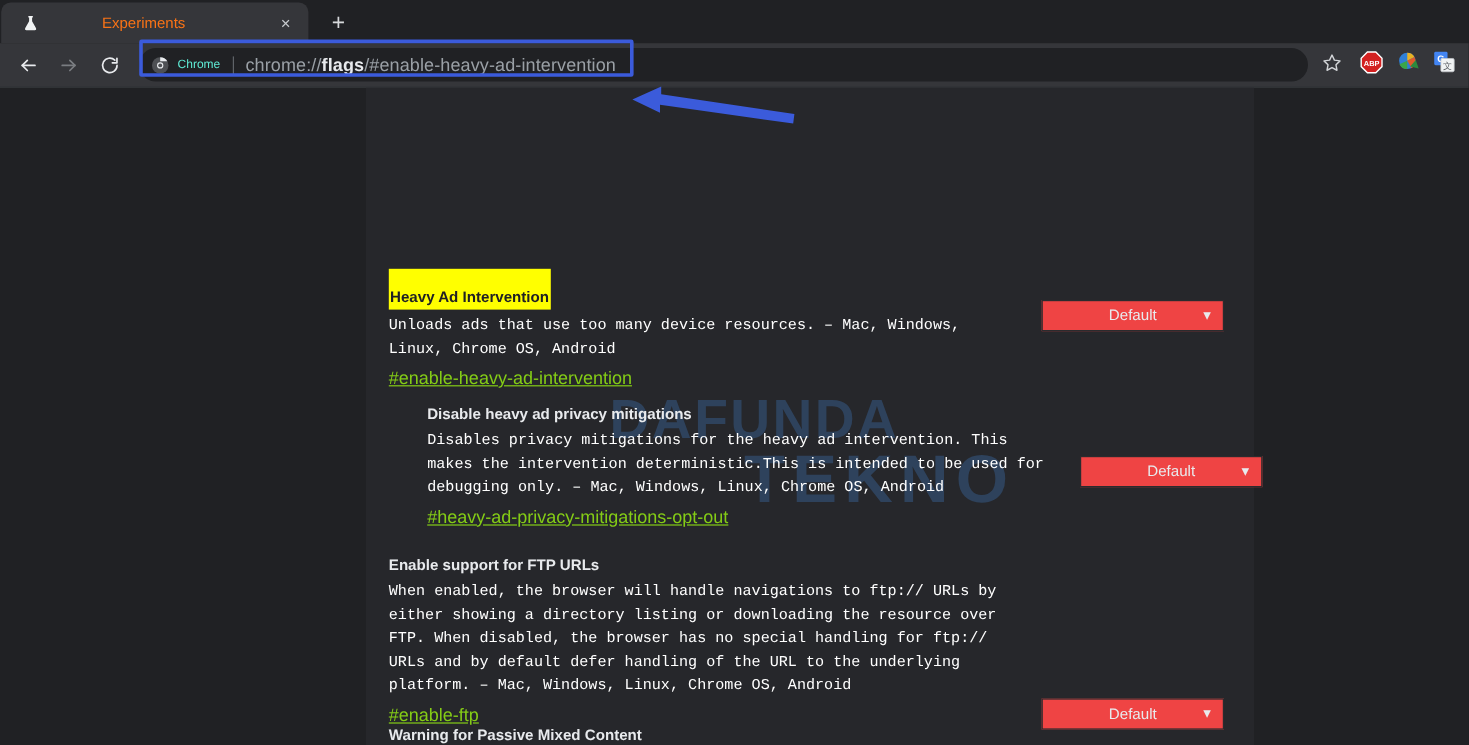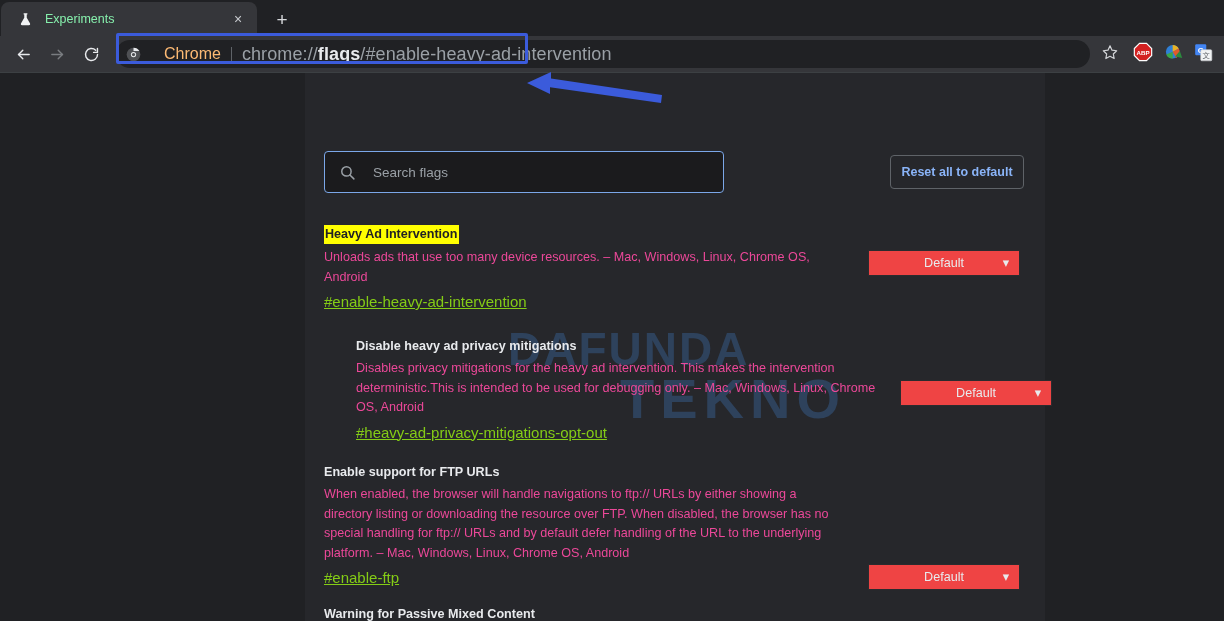--- a/index.html
+++ b/index.html
@@ -32,25 +32,26 @@
     margin-left: 1px;
   }
   .tab-favicon {
     width: 16px; height: 16px;
     flex: 0 0 16px;
     display: flex; align-items: center; justify-content: center;
     margin-right: 12px;
   }
   .tab-title {
     flex: 1 1 auto;
-    color: #86efac;
+    color: #f97316;
     font-size: 12.5px;
     white-space: nowrap;
     overflow: hidden;
     text-overflow: ellipsis;
+    margin-left: 40px;
   }
   .tab-close {
     width: 18px; height: 18px;
     flex: 0 0 18px;
     display: flex; align-items: center; justify-content: center;
     color: #c8cbcf;
     font-size: 14px;
     line-height: 1;
     border-radius: 50%;
   }
@@ -117,35 +118,34 @@
     display: flex;
     align-items: center;
     flex: 0 0 auto;
   }
   .chrome-logo {
     width: 15px; height: 15px;
     flex: 0 0 15px;
     margin-right: 7px;
   }
   .chip-label {
-    color: #fdba74;
-    font-size: 16px;
+    color: #5eead4;
+    font-size: 10px;
     white-space: nowrap;
-    margin-left: 16px;
   }
   .chip-divider {
     width: 1px;
     height: 15px;
     background: #5f6368;
     margin: 0 10px;
     flex: 0 0 1px;
   }
   .url-text {
     color: #9aa0a6;
-    font-size: 18px;
+    font-size: 15px;
     white-space: nowrap;
     overflow: hidden;
     letter-spacing: 0.1px;
   }
   .url-text b { color: #e8eaed; font-weight: 700; }
 
   .star-btn {
     width: 28px; height: 28px;
     display: flex; align-items: center; justify-content: center;
     flex: 0 0 28px;
@@ -274,27 +274,28 @@
     font-size: 12.6px;
     font-weight: 700;
     color: #e8eaed;
     line-height: 1.35;
     margin-bottom: 4px;
     display: inline-block;
   }
   .flag-title.hit {
     background: #ffff00;
     color: #202124;
-    padding: 1px 1px 1px 1px;
+    padding: 16px 1px 1px 1px;
   }
   .flag-desc {
     font-size: 12.6px;
-    color: #ec4899;
+    color: #ffffff;
     line-height: 1.55;
     margin-bottom: 4px;
+    font-family: Liberation Mono, monospace;
   }
   .flag-id {
     font-size: 15px;
     color: #84cc16;
     text-decoration: underline;
     line-height: 1.5;
     display: inline-block;
   }
   .flag-select-wrap {
     margin-left: auto;
@@ -436,33 +437,20 @@
 </div>
 
 <div class="page">
   <div class="page-canvas"></div>
 
   <div class="watermark">
     <div>DAFUNDA</div>
     <div class="wm2">TEKNO</div>
   </div>
 
-  <div class="flags-header">
-    <div class="search-box">
-      <span class="search-icon">
-        <svg width="17" height="17" viewBox="0 0 24 24" fill="none" stroke="#9aa0a6" stroke-width="2.1" stroke-linecap="round">
-          <circle cx="10.5" cy="10.5" r="6.6"></circle>
-            <line x1="15.4" y1="15.4" x2="21" y2="21"></line>
-        </svg>
-      </span>
-      <input class="search-input" type="text" placeholder="Search flags" style="">
-    </div>
-
-    <button class="reset-btn">Reset all to default</button>
-  </div>
 
   <div class="flags-list">
 
     <div class="flag-row" style="top:28px;">
       <div class="flag-info">
         <div>
           <span class="flag-title hit">Heavy Ad Intervention</span>
         </div>
         <div class="flag-desc">Unloads ads that use too many device resources. – Mac, Windows, Linux, Chrome OS, Android</div>
         <a class="flag-id" href="#">#enable-heavy-ad-intervention</a>

